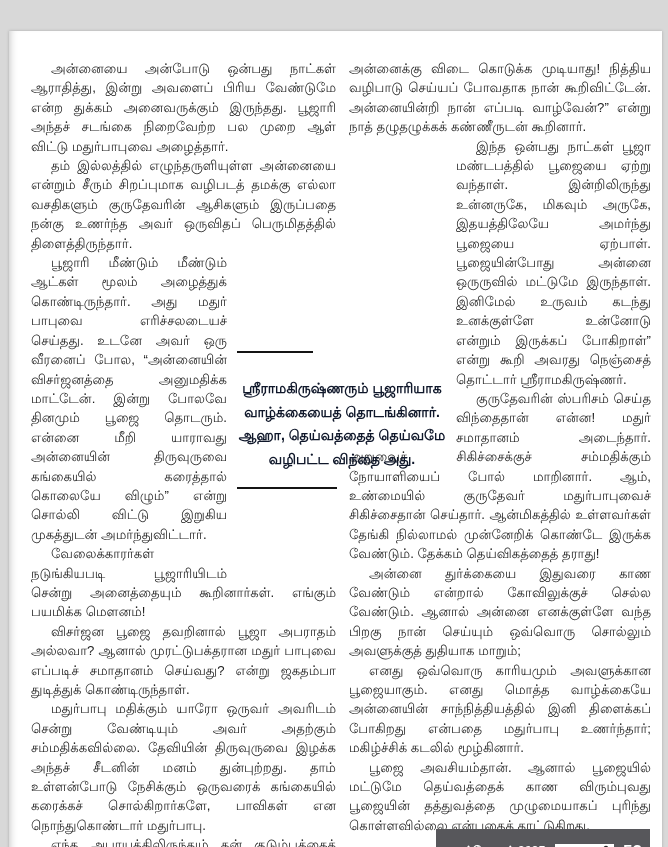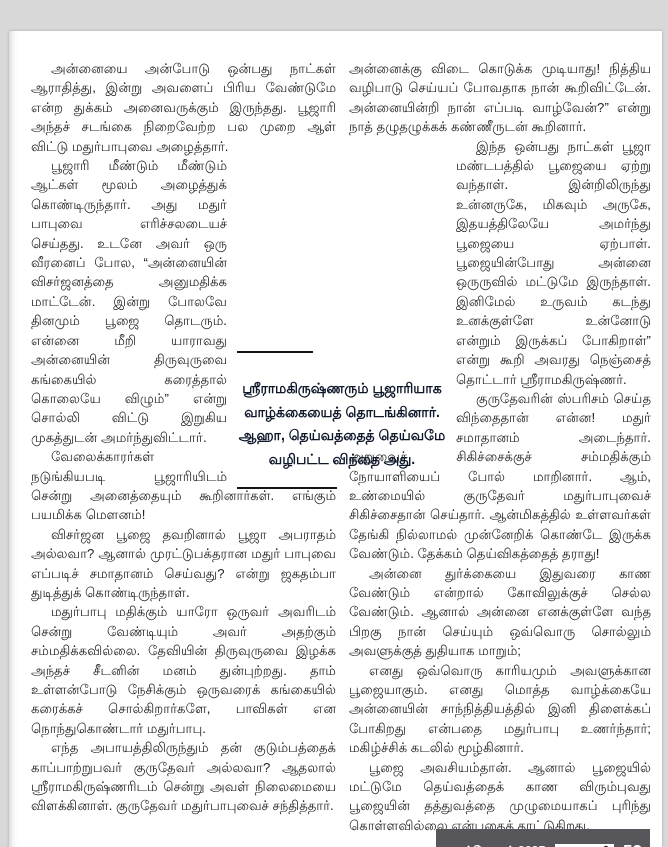--- a/index.html
+++ b/index.html
@@ -77,20 +77,21 @@
 </head>
 <body>
 
 <div class="stage">
   <div class="page">
 
     <div class="content">
 
       <div class="col col-left">
         <p>அன்னையை அன்போடு ஒன்பது நாட்கள் ஆராதித்து, இன்று அவளைப் பிரிய வேண்டுமே என்ற துக்கம் அனைவருக்கும் இருந்தது. பூஜாரி அந்தச் சடங்கை நிறைவேற்ற பல முறை ஆள் விட்டு மதுர்பாபுவை அழைத்தார்.</p>
+        <p>தம் இல்லத்தில் எழுந்தருளியுள்ள அன்னையை என்றும் சீரும் சிறப்புமாக வழிபடத் தமக்கு எல்லா வசதிகளும் குருதேவரின் ஆசிகளும் இருப்பதை நன்கு உணர்ந்த அவர் ஒருவிதப் பெருமிதத்தில் திளைத்திருந்தார்.</p>
         <div class="spacer-left"></div>
         <p>பூஜாரி மீண்டும் மீண்டும் ஆட்கள் மூலம் அழைத்துக் கொண்டிருந்தார். அது மதுர் பாபுவை எரிச்சலடையச் செய்தது. உடனே அவர் ஒரு வீரனைப் போல, “அன்னையின் விசர்ஜனத்தை அனுமதிக்க மாட்டேன். இன்று போலவே தினமும் பூஜை தொடரும். என்னை மீறி யாராவது அன்னையின் திருவுருவை கங்கையில் கரைத்தால் கொலையே விழும்” என்று சொல்லி விட்டு இறுகிய முகத்துடன் அமர்ந்துவிட்டார்.</p>
         <p>வேலைக்காரர்கள் நடுங்கியபடி பூஜாரியிடம் சென்று அனைத்தையும் கூறினார்கள். எங்கும் பயமிக்க மௌனம்!</p>
         <p>விசர்ஜன பூஜை தவறினால் பூஜா அபராதம் அல்லவா? ஆனால் முரட்டுபக்தரான மதுர் பாபுவை எப்படிச் சமாதானம் செய்வது? என்று ஜகதம்பா துடித்துக் கொண்டிருந்தாள்.</p>
         <p>மதுர்பாபு மதிக்கும் யாரோ ஒருவர் அவரிடம் சென்று வேண்டியும் அவர் அதற்கும் சம்மதிக்கவில்லை. தேவியின் திருவுருவை இழக்க அந்தச் சீடனின் மனம் துன்புற்றது. தாம் உள்ளன்போடு நேசிக்கும் ஒருவரைக் கங்கையில் கரைக்கச் சொல்கிறார்களே, பாவிகள் என நொந்துகொண்டார் மதுர்பாபு.</p>
         <p>எந்த அபாயத்திலிருந்தும் தன் குடும்பத்தைக் காப்பாற்றுபவர் குருதேவர் அல்லவா? ஆதலால் ஸ்ரீராமகிருஷ்ணரிடம் சென்று அவள் நிலைமையை விளக்கினாள். குருதேவர் மதுர்பாபுவைச் சந்தித்தார்.</p>
 
       </div>
 
       <div class="col col-right">

